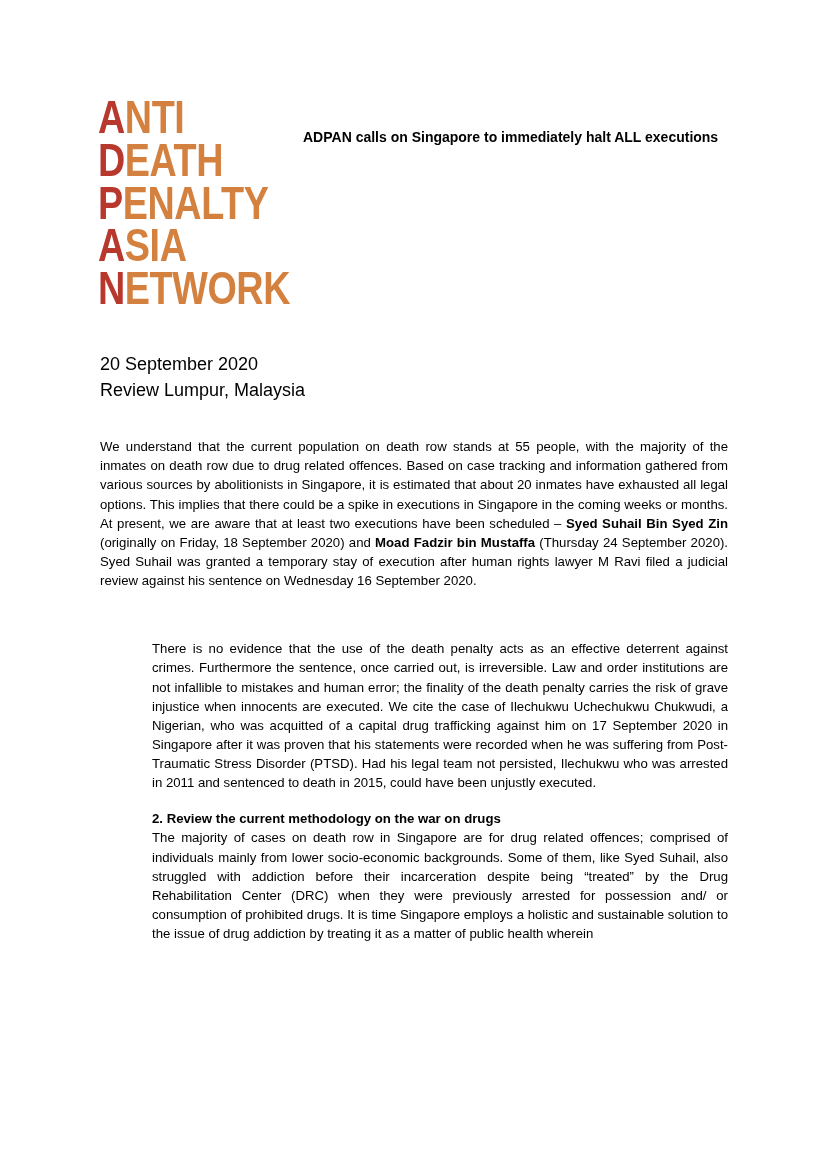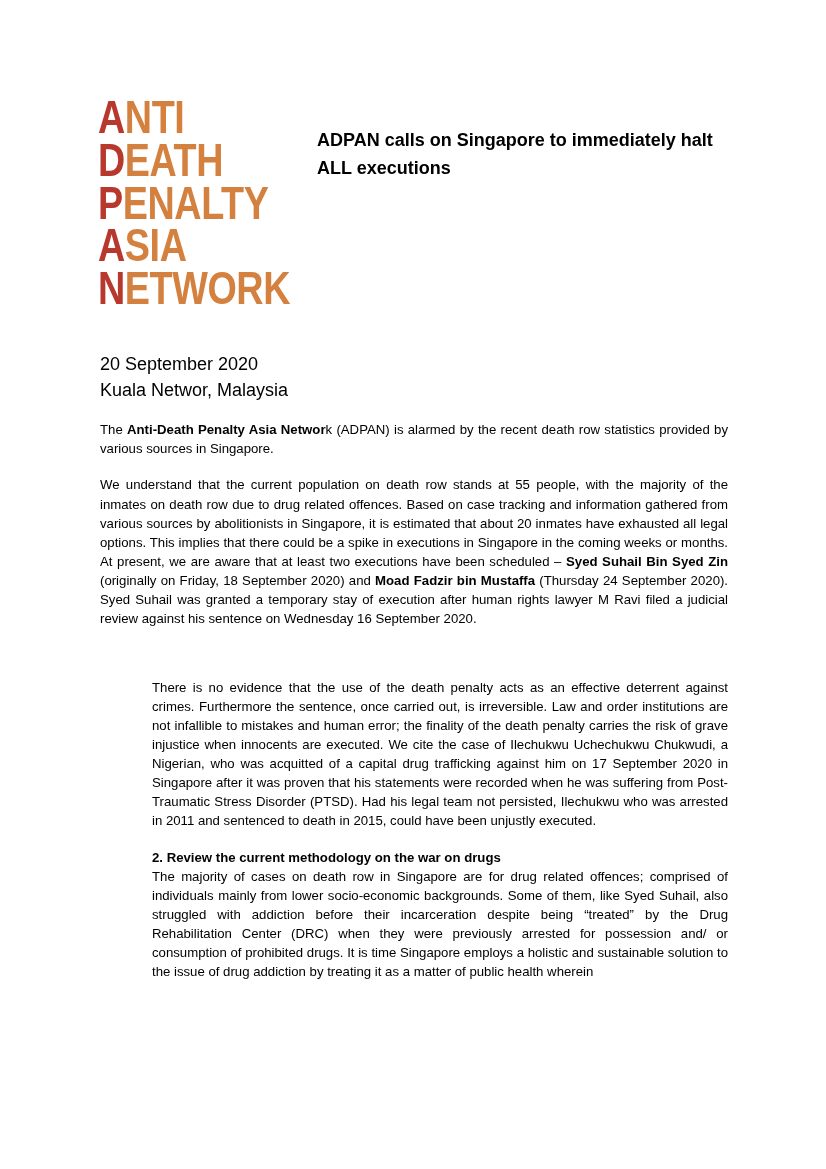--- a/index.html
+++ b/index.html
@@ -45,25 +45,24 @@
   .logo-row .rest {
     color: #d4813f;
   }
 
   
   .doc-title {
     position: absolute;
     left: 303px;
     top: 127px;
     width: 430px;
-    font-size: 18px;
+    font-size: 14px;
     font-weight: bold;
     line-height: 1.55;
     color: #000;
-    margin-left: 14px;
   }
 
   
   .body-area {
     position: absolute;
     left: 100px;
     top: 352px;
     width: 628px;
   }
   .dateline {
@@ -118,26 +117,25 @@
       <span class="lead">N</span><span class="rest">ETWORK</span>
     </div>
   </div>
 
   <div class="doc-title">ADPAN calls on Singapore to immediately halt ALL executions</div>
 
   <div class="body-area">
 
     <div class="dateline">
       <div>20 September 2020</div>
-      <div>Kuala Networ, Malaysia</div>
+      <div>Review Lumpur, Malaysia</div>
     </div>
 
     <div class="gap"></div>
 
-    <p class="para"><span>The </span><b>Anti-Death Penalty Asia Networ</b><span>k (ADPAN) is alarmed by the recent death row statistics provided by various sources in Singapore.</span></p>
 
     <div class="gap"></div>
 
     <p class="para"><span>We understand that the current population on death row stands at 55 people, with the majority of the inmates on death row due to drug related offences. Based on case tracking and information gathered from various sources by abolitionists in Singapore, it is estimated that about 20 inmates have exhausted all legal options. This implies that there could be a spike in executions in Singapore in the coming weeks or months. At present, we are aware that at least two executions have been scheduled – </span><b>Syed Suhail Bin Syed Zin</b><span> (originally on Friday, 18 September 2020) and </span><b>Moad Fadzir bin Mustaffa</b><span> (Thursday 24 September 2020). Syed Suhail was granted a temporary stay of execution after human rights lawyer M Ravi filed a judicial review against his sentence on Wednesday 16 September 2020.</span></p>
 
     <div class="gap"></div>
 
 
     <div class="gap"></div>
 

